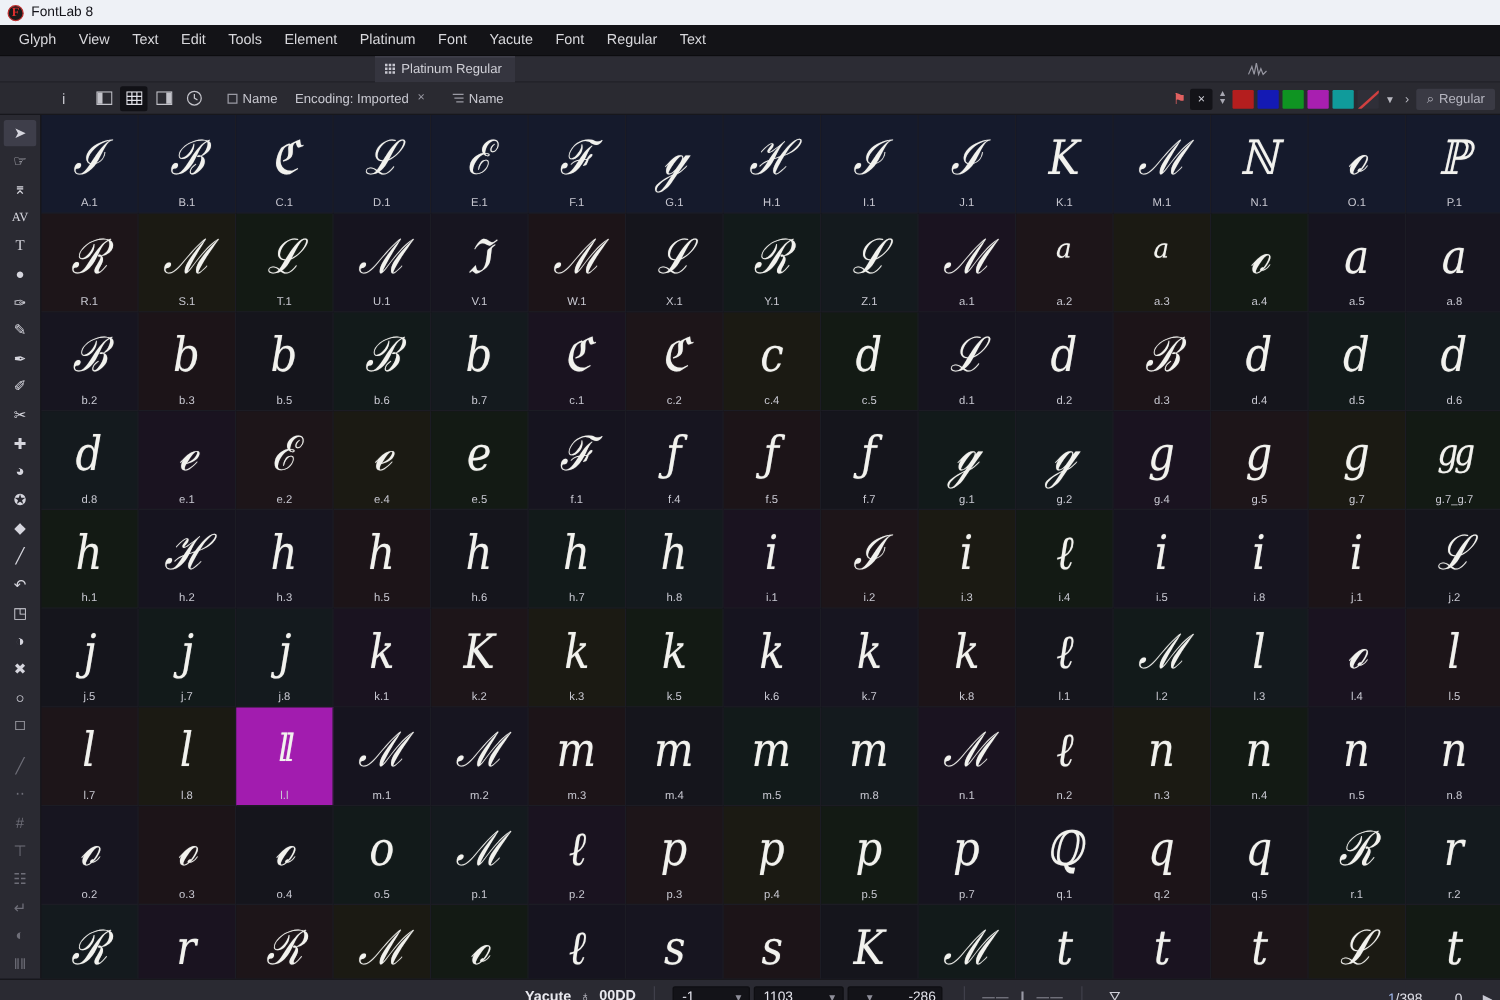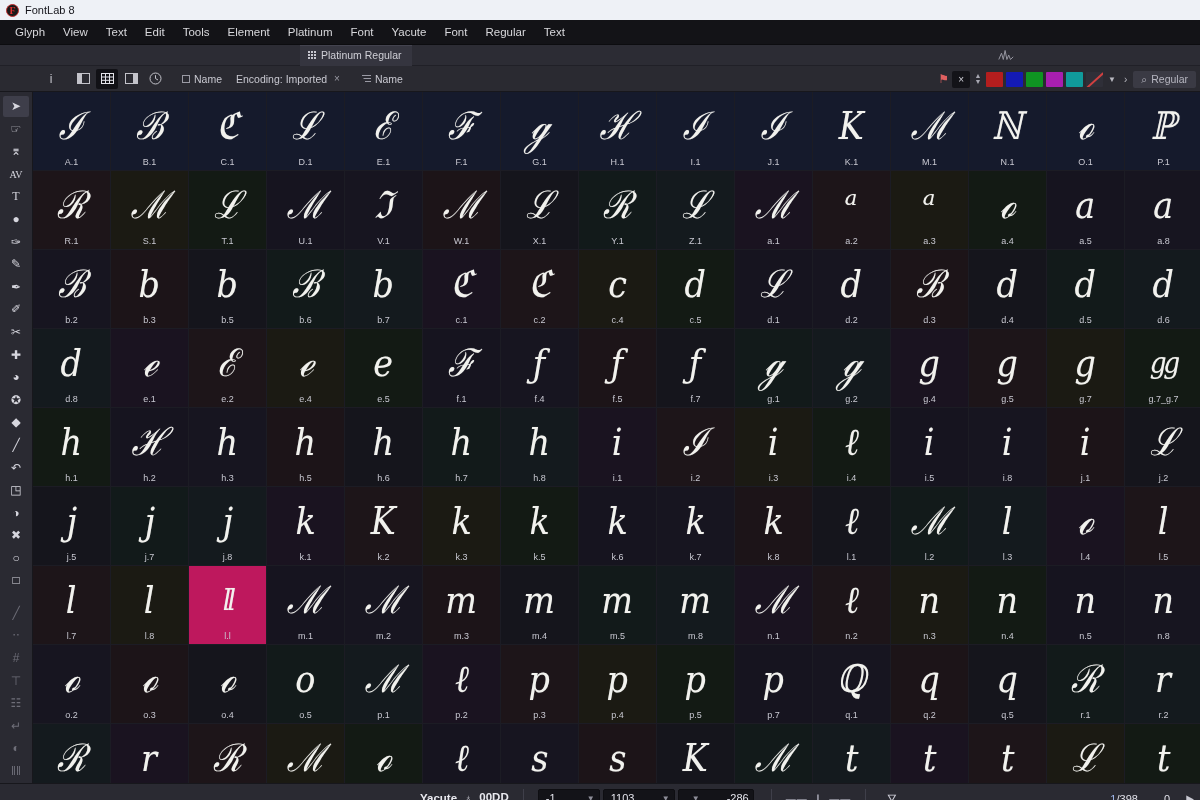--- a/index.html
+++ b/index.html
@@ -740,21 +740,21 @@
           <div class="label">l.5</div>
         </div>
         <div class="cell" style="background: rgb(29, 21, 25);">
           <div class="glyph">l</div>
           <div class="label">l.7</div>
         </div>
         <div class="cell" style="background: rgb(27, 26, 19);">
           <div class="glyph">l</div>
           <div class="label">l.8</div>
         </div>
-        <div class="cell" style="background: #be185d;">
+        <div class="cell" style="background: #a21caf;">
           <div class="glyph wide">ll</div>
           <div class="label">l.l</div>
         </div>
         <div class="cell" style="background: rgb(22, 20, 31);">
           <div class="glyph">ℳ</div>
           <div class="label">m.1</div>
         </div>
         <div class="cell" style="background: rgb(23, 21, 32);">
           <div class="glyph">ℳ</div>
           <div class="label">m.2</div>

